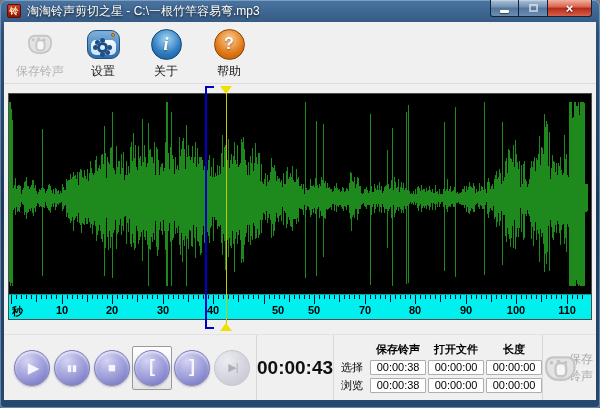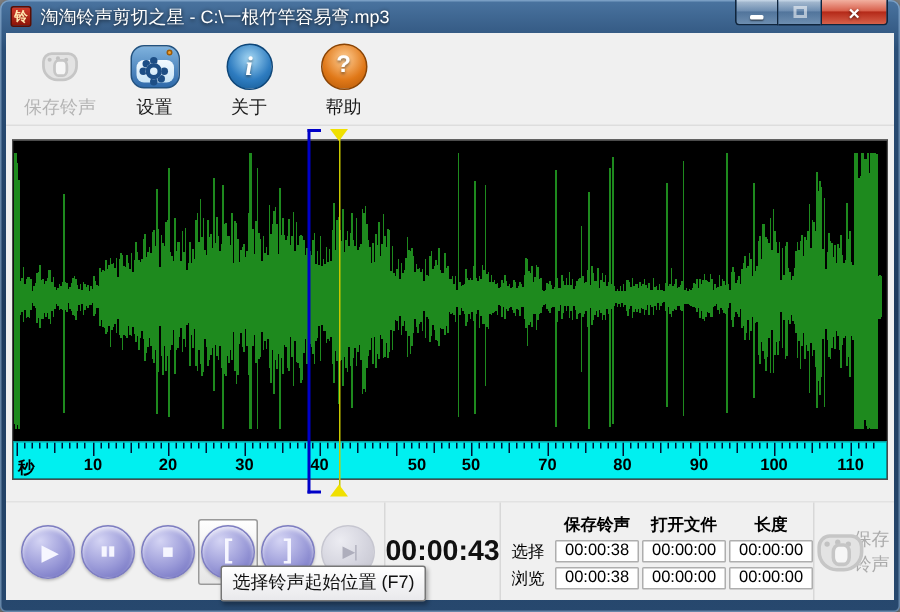--- a/index.html
+++ b/index.html
@@ -958,14 +958,13 @@
       <div class="save-sec">
         <div class="bell bell-big">
             <div class="cup"></div>
           </div>
         <div class="save-label">保存铃声</div>
       </div>
     </div>
 
   </div>
 
-  <div class="tooltip">选择铃声起始位置 (F7)</div>
 </div>
 
 </body></html>

